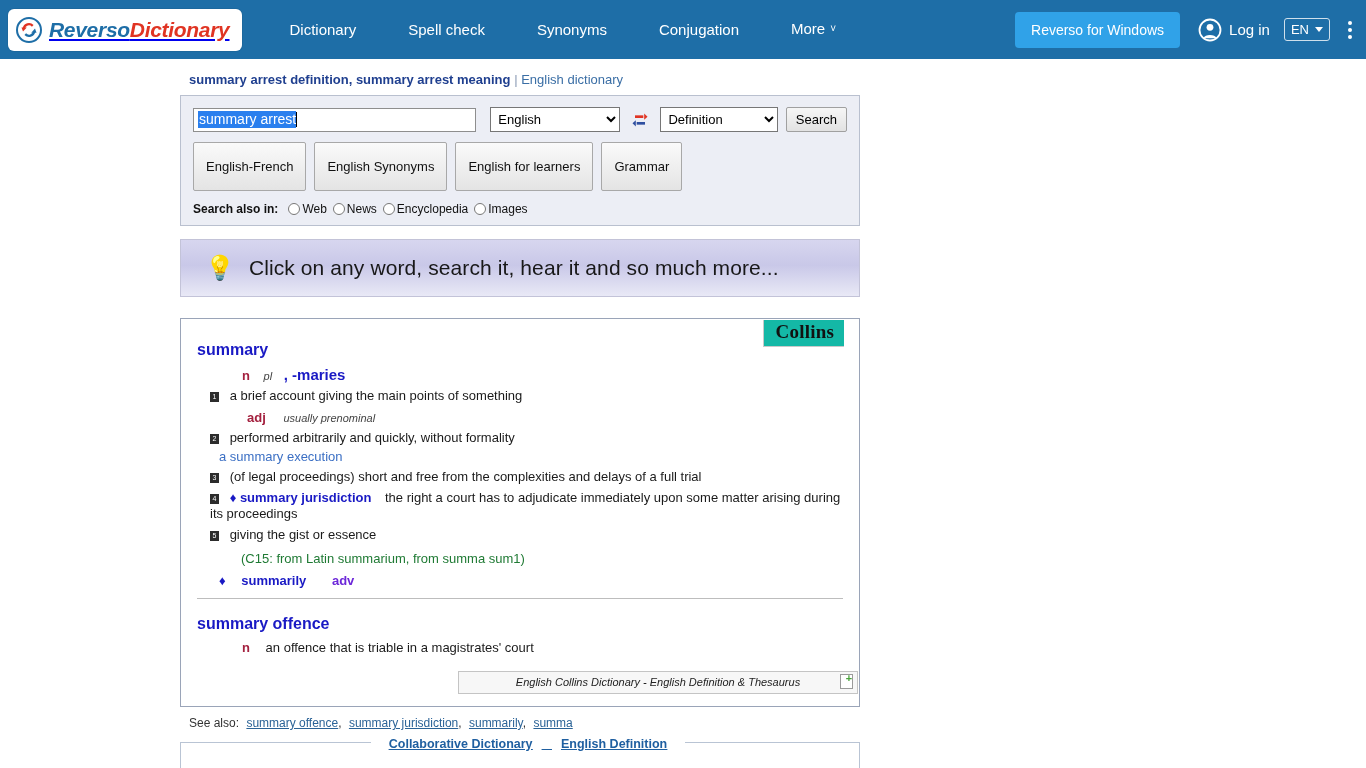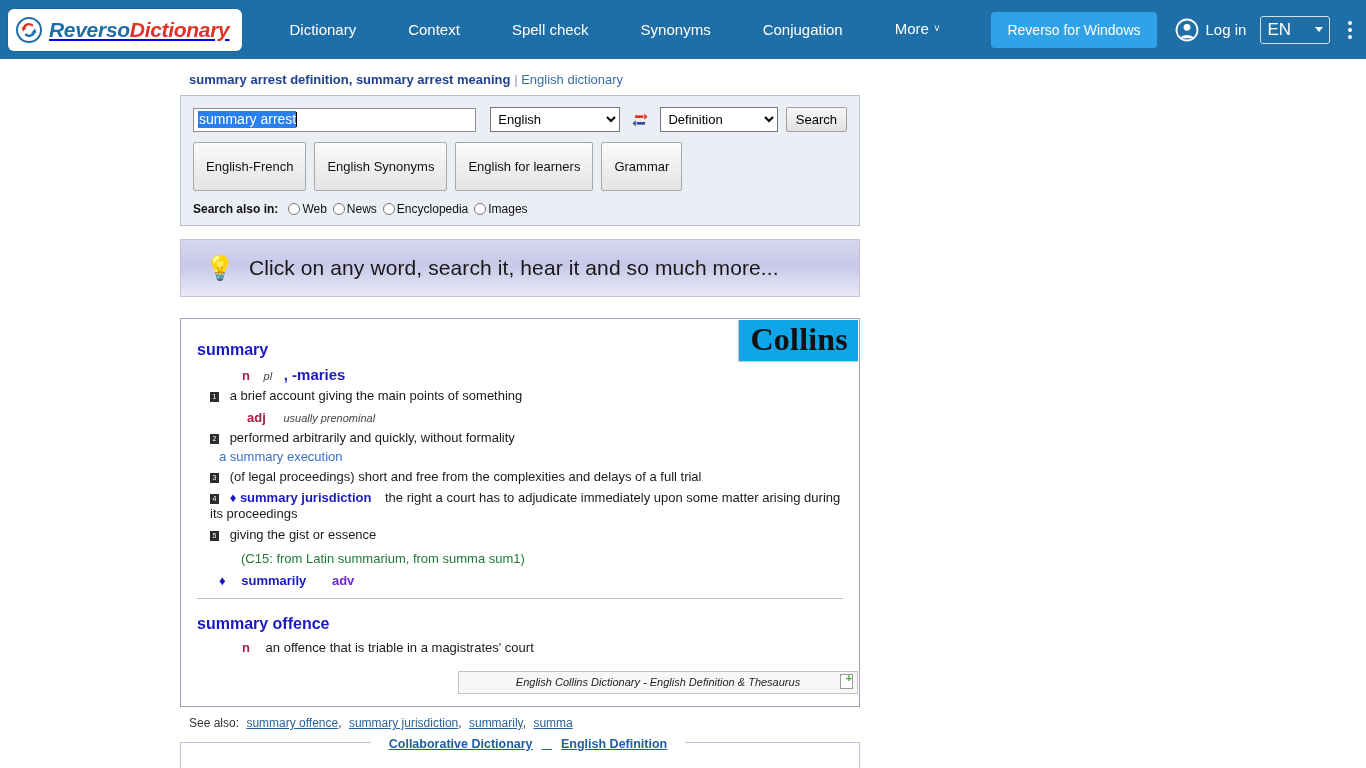--- a/index.html
+++ b/index.html
@@ -67,23 +67,23 @@
     cursor: pointer;
     white-space: nowrap;
   }
   .login { display: flex; align-items: center; margin-left: 18px; color: #fff; font-size: 15px; text-decoration: none;}
   .avatar-wrap { position: relative; width:24px;height:24px; margin-right:7px; }
   .lang-sel {
     margin-left: 14px;
     border: 1px solid #cfe0ec;
     border-radius: 3px;
     color: #fff;
-    font-size: 17px;
+    font-size: 13px;
     padding: 3px 6px;
-    display: flex; align-items: center; gap: 24px;
+    display: flex; align-items: center; gap: 6px;
     cursor: pointer;
   }
   .lang-sel .caret { width:0;height:0;border-left:4px solid transparent;border-right:4px solid transparent;border-top:5px solid #fff;}
   .kebab { margin-left: 14px; display:flex; flex-direction:column; gap:3px; cursor:pointer; padding:4px;}
   .kebab i { width:4px;height:4px;border-radius:50%;background:#fff;display:block;}
 
   
   .page { padding: 0; }
   .wrap { width: 680px; margin-left: 180px; }
 
@@ -171,30 +171,30 @@
 
   
   .dictcard {
     margin-top: 21px;
     border: 1px solid #9aa4b8;
     background: #fff;
     position: relative;
     padding: 0 0 12px 0;
   }
   .collins {
-    position: absolute; right: 1px; top: 1px;
+    position: absolute; right: 15px; top: 1px;
     border: 1px solid #c9c9c9;
     border-top: none; border-right: none;
     padding: 1px 10px 3px 12px;
     font-family: "Liberation Serif", serif;
     font-weight: bold;
-    font-size: 32px;
+    font-size: 19px;
     color: #111;
     letter-spacing: .2px;
-    background: #0ea5e9;
+    background: #14b8a6;
   }
   .entry { padding: 22px 14px 0 16px; font-size: 13px; color:#1a1a1a; }
   .headword { color:#1919c4; font-size:16px; font-weight:bold; }
   .pos { color:#a4213f; font-weight:bold; }
   .posit { color:#444; font-style:italic; font-size:11px; font-weight:normal;}
   .infl { color:#1919c4; font-weight:bold; font-size:15px;}
   .gram-line { margin: 7px 0 0 45px; }
   .num {
     display:inline-block;
     width:9px; height:10px;
@@ -287,21 +287,20 @@
         <polygon points="4,14 9,8.5 2,8.5" fill="#e03423"></polygon>
         <path d="M19 14 A7 7 0 0 1 7 17.5" fill="none" stroke="#1e6ea7" stroke-width="3"></path>
         <polygon points="20,10 15,15.5 22,15.5" fill="#1e6ea7"></polygon>
       </svg>
     </span>
     <span class="logo-text"><span class="rev">Reverso</span><span class="dic">Dictionary</span></span>
   </a>
 
   <div class="nav">
     <a href="#"><span>Dictionary</span></a>
-    <a href="#"><span>Context</span></a>
     <a href="#"><span>Spell check</span></a>
     <a href="#"><span>Synonyms</span></a>
     <a href="#"><span>Conjugation</span></a>
     <a href="#"><span>More</span><span class="chev">˅</span></a>
   </div>
 
   <div class="topright">
     <button class="win-btn">Reverso for Windows</button>
     <a class="login" href="#">
       <span class="avatar-wrap">

